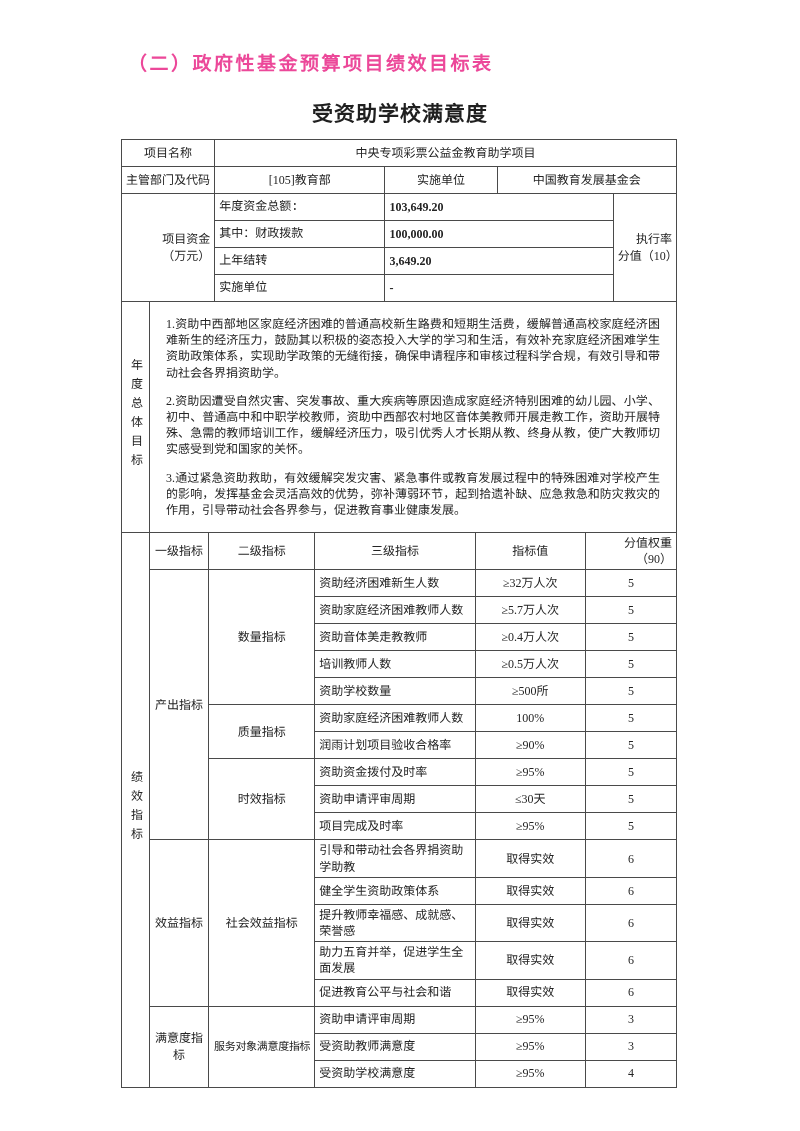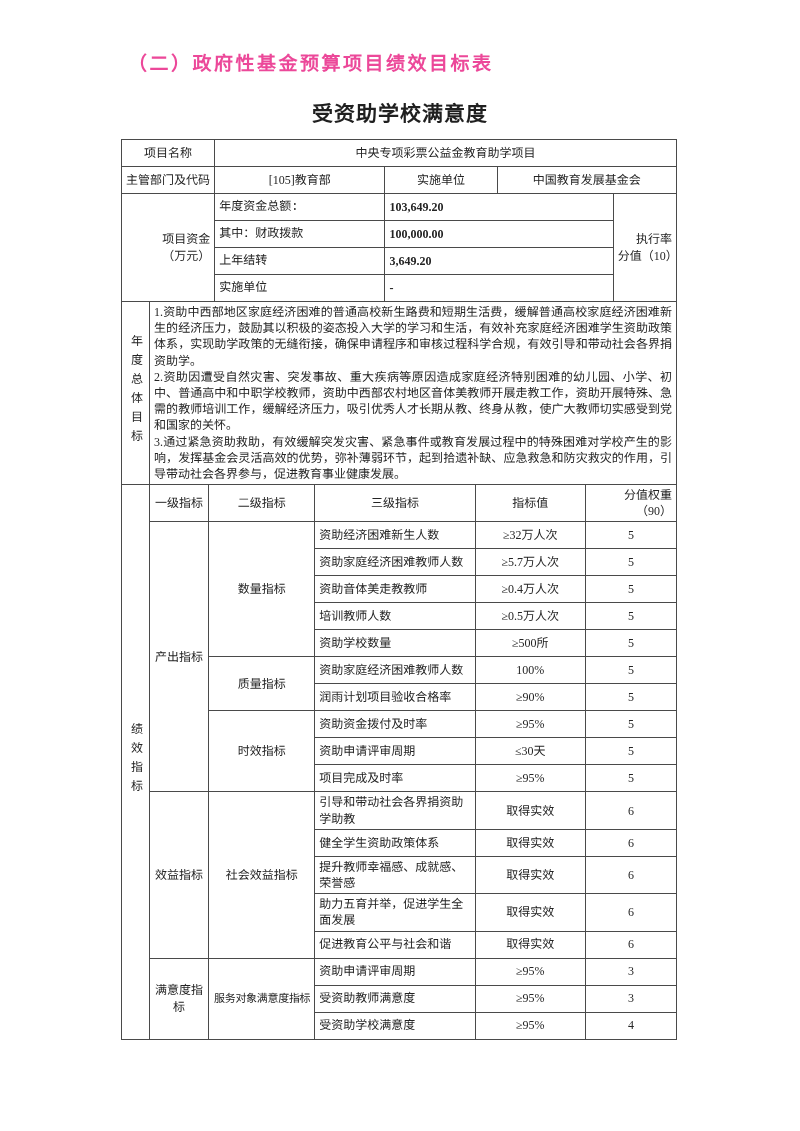--- a/index.html
+++ b/index.html
@@ -68,21 +68,21 @@
     display:inline-block;
     letter-spacing:7px;
     margin:auto;
   }
   td.goal-cell{
     text-align:justify;
     padding:4px 8px;
     line-height:16.4px;
     vertical-align:top;
   }
-  .goal-cell p{margin:0;}
+  .goal-cell p{margin:12px;}
   .tC td.hcell{height:32px;}
   td.small-fit{font-size:11px;white-space:nowrap;letter-spacing:-0.3px;text-align:right;padding-left:1px;padding-right:1px;}
 </style>
 </head>
 <body>
 
 <div class="page">
 
   <h2 class="section-heading">（二）政府性基金预算项目绩效目标表</h2>
   <div class="doc-title">受资助学校满意度</div>

